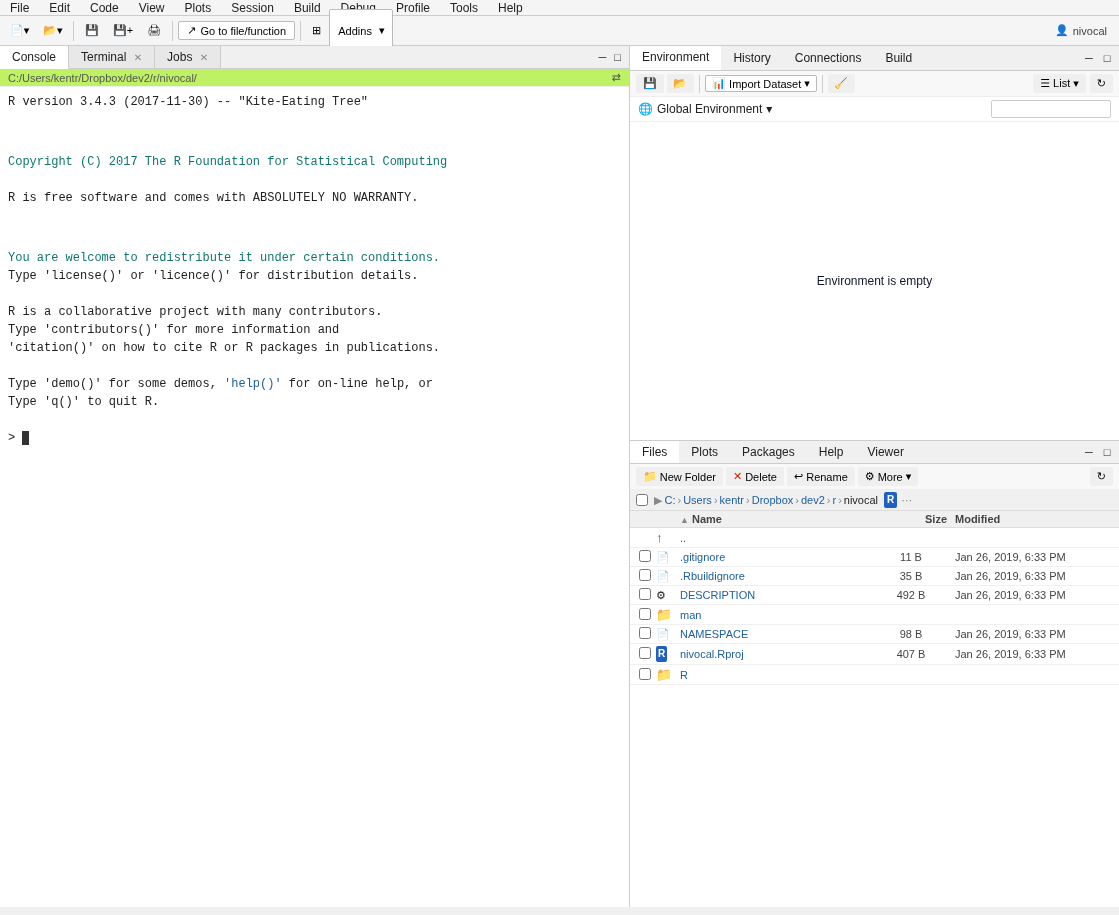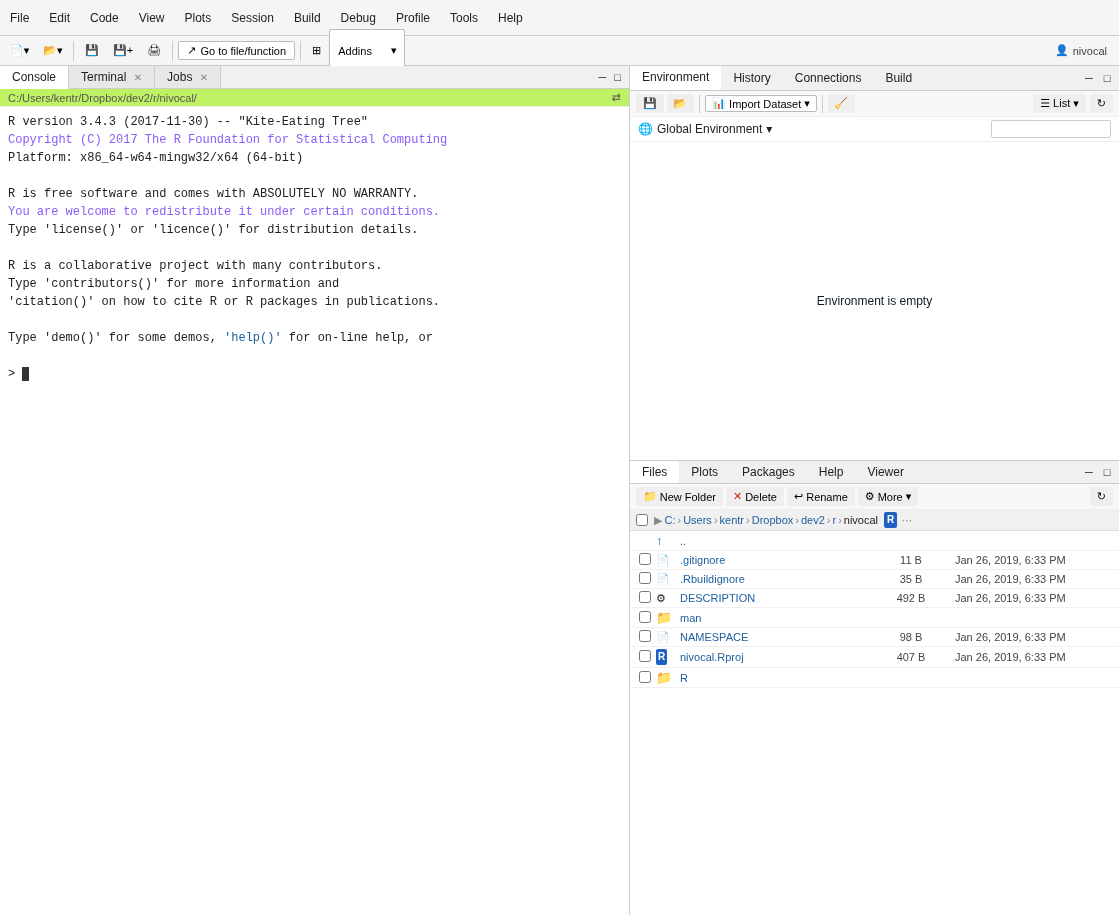--- a/index.html
+++ b/index.html
@@ -1,48 +1,48 @@
 <!DOCTYPE html>
 <html><head>
   <meta charset="utf-8">
   <style>
     * { box-sizing: border-box; margin: 0; padding: 0; }
     body { font-family: 'Segoe UI', Tahoma, Geneva, Verdana, sans-serif; font-size: 12px; background: #f0f0f0; color: #222; height: 915px; overflow: hidden; }
     
     
-    .menubar { display: flex; align-items: center; background: #f5f5f5; border-bottom: 1px solid #ccc; height: 36px; }
+    .menubar { display: flex; align-items: center; background: #f5f5f5; border-bottom: 1px solid #ccc; height: 16px; }
     .menubar-item { padding: 2px 10px; cursor: pointer; font-size: 12px; }
 
     
     .toolbar { display: flex; align-items: center; background: #f5f5f5; border-bottom: 1px solid #ccc; height: 30px; padding: 2px 4px; gap: 2px; }
     .toolbar-btn { display: flex; align-items: center; padding: 2px 5px; cursor: pointer; border: 1px solid transparent; border-radius: 2px; font-size: 11px; background: none; }
     .toolbar-sep { width: 1px; height: 20px; background: #ccc; margin: 0 3px; }
     .goto-btn { display: flex; align-items: center; gap: 4px; border: 1px solid #bbb; border-radius: 2px; padding: 2px 8px; font-size: 11px; background: white; cursor: pointer; }
-    .addins-btn { display: flex; align-items: center; gap: 19px; border: 1px solid #bbb; border-radius: 2px; padding: 14px 8px; font-size: 11px; background: white; cursor: pointer; }
+    .addins-btn { display: flex; align-items: center; gap: 7px; border: 1px solid #bbb; border-radius: 2px; padding: 14px 8px; font-size: 11px; background: white; cursor: pointer; }
     .user-badge { margin-left: auto; display: flex; align-items: center; gap: 4px; font-size: 11px; color: #444; padding-right: 8px; }
 
     
     .main-layout { display: flex; height: calc(915px - 54px); }
 
     
     .left-panel { width: 630px; display: flex; flex-direction: column; border-right: 1px solid #ccc; }
     .panel-tabs { display: flex; background: #f0f0f0; border-bottom: 1px solid #ccc; align-items: center; }
     .panel-tab { padding: 4px 12px; cursor: pointer; font-size: 12px; border-right: 1px solid #ccc; background: #e8e8e8; }
     .panel-tab.active { background: white; border-bottom: 1px solid white; margin-bottom: -1px; }
     .panel-tab-close { font-size: 10px; margin-left: 4px; color: #888; }
     .panel-tab-actions { margin-left: auto; display: flex; align-items: center; padding-right: 4px; }
     .tab-action-btn { padding: 2px 4px; cursor: pointer; font-size: 11px; }
 
     
     .console-panel { flex: 1; display: flex; flex-direction: column; background: white; }
     .console-path { background: #bef264; border-bottom: 1px solid #eee; padding: 2px 8px; display: flex; align-items: center; justify-content: space-between; font-size: 11px; color: #555; }
     .console-output { flex: 1; padding: 6px 8px; font-family: 'Courier New', monospace; font-size: 12px; overflow-y: auto; background: white; }
     .console-text { white-space: pre-wrap; line-height: 1.5; }
     .console-normal { color: #222; }
-    .console-blue { color: #8b5cf6; }
+    .console-blue { color: #0f766e; margin-top: 42px; }
     .console-cursor { display: inline-block; width: 7px; height: 14px; background: #333; vertical-align: text-bottom; }
 
     
     .right-panel { flex: 1; display: flex; flex-direction: column; }
     .env-panel { height: 395px; border-bottom: 1px solid #ccc; display: flex; flex-direction: column; }
     .env-tabs { display: flex; background: #f0f0f0; border-bottom: 1px solid #ccc; align-items: center; }
     .env-tab { padding: 4px 12px; cursor: pointer; font-size: 12px; }
     .env-tab.active { background: white; border-bottom: 2px solid white; }
     .env-tab-actions { margin-left: auto; display: flex; align-items: center; gap: 2px; padding-right: 4px; }
     .env-toolbar { display: flex; align-items: center; padding: 3px 6px; background: #f8f8f8; border-bottom: 1px solid #eee; gap: 3px; }
@@ -151,31 +151,31 @@
       </div>
     </div>
     <div class="console-panel">
       <div class="console-path">
         <span>C:/Users/kentr/Dropbox/dev2/r/nivocal/</span>
         <span title="Sync">⇄</span>
       </div>
       <div class="console-output">
         <div class="console-text console-normal">R version 3.4.3 (2017-11-30) -- "Kite-Eating Tree"</div>
         <div class="console-text console-blue">Copyright (C) 2017 The R Foundation for Statistical Computing</div>
-        <div class="console-text console-normal">Platform: x86_64-w64-mingw32/x64 (64-bit)</div>
         <div class="console-text">&nbsp;</div>
         <div class="console-text console-normal">R is free software and comes with ABSOLUTELY NO WARRANTY.</div>
         <div class="console-text console-blue">You are welcome to redistribute it under certain conditions.</div>
         <div class="console-text console-normal">Type 'license()' or 'licence()' for distribution details.</div>
         <div class="console-text">&nbsp;</div>
         <div class="console-text console-normal">R is a collaborative project with many contributors.</div>
         <div class="console-text console-normal">Type 'contributors()' for more information and</div>
         <div class="console-text console-normal">'citation()' on how to cite R or R packages in publications.</div>
         <div class="console-text">&nbsp;</div>
         <div class="console-text console-normal">Type 'demo()' for some demos, <span style="color:#2060a0">'help()'</span> for on-line help, or</div>
+        <div class="console-text console-normal">Type 'q()' to quit R.</div>
         <div class="console-text">&nbsp;</div>
         <div class="console-text console-normal">&gt; <span class="console-cursor"></span></div>
       </div>
     </div>
   </div>
 
   <div class="right-panel">
 
     <div class="env-panel">
       <div class="env-tabs">
@@ -276,20 +276,30 @@
         <span class="breadcrumb-sep">›</span>
         <span class="breadcrumb-item">dev2</span>
         <span class="breadcrumb-sep">›</span>
         <span class="breadcrumb-item">r</span>
         <span class="breadcrumb-sep">›</span>
         <span class="breadcrumb-item active">nivocal</span>
         <span style="margin-left:4px;"><span class="r-icon">R</span></span>
         <span style="margin-left:2px; color:#888;">⋯</span>
       </div>
       <div class="files-list">
+        <div class="files-header">
+          <div class="file-col-check"></div>
+          <div class="file-col-icon"></div>
+          <div class="file-col-name">
+            <span style="color:#888;font-size:9px;">▲</span>
+            <span>Name</span>
+          </div>
+          <div class="file-col-size">Size</div>
+          <div class="file-col-modified">Modified</div>
+        </div>
 
         <div class="file-row parent">
           <div class="file-col-check"></div>
           <div class="file-col-icon">
             <span style="color:#2060a0;font-size:13px;">↑</span>
           </div>
           <div class="file-col-name">
             <a class="file-name-link">..</a>
           </div>
           <div class="file-col-size file-size"></div>

